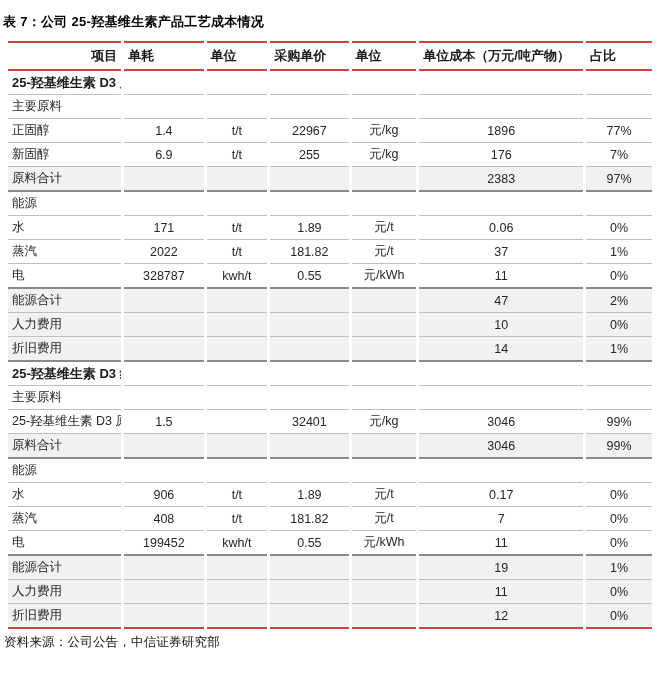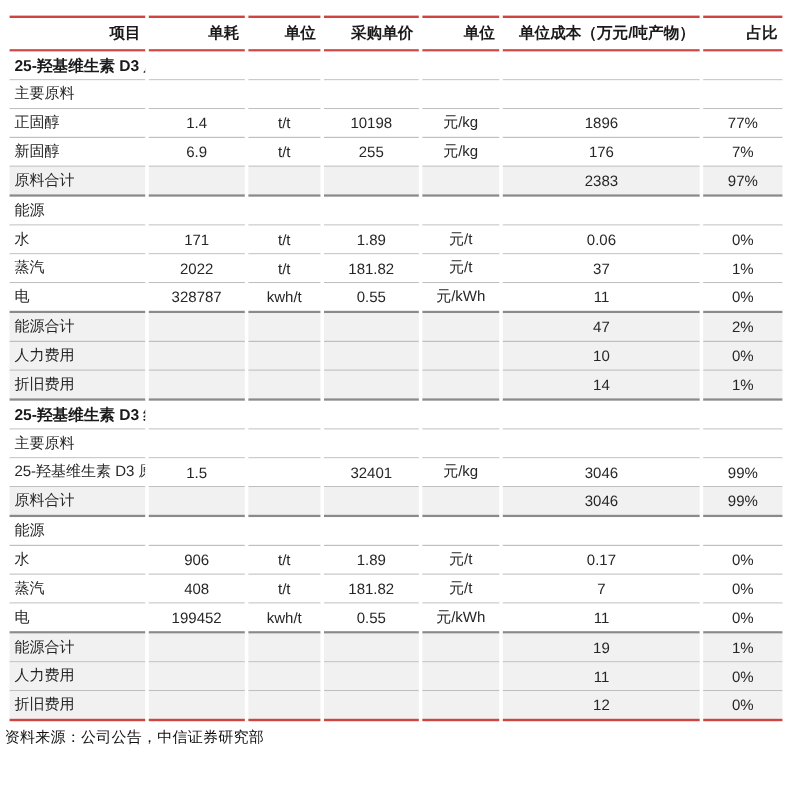--- a/index.html
+++ b/index.html
@@ -33,41 +33,42 @@
   col.c6{width:159px}
   col.c7{width:64px}
   th,td{
     padding:0 4px;overflow:hidden;white-space:nowrap;
     vertical-align:middle;
   }
   thead th{
     border-top:2px solid var(--red);
     border-bottom:2px solid var(--red);
     height:26px;font-size:13px;font-weight:bold;
-    text-align:right;background:#fff;color:#1a1a1a;
+    text-align:left;background:#fff;color:#1a1a1a;
   }
   thead th:first-child{text-align:right;}
   tbody td{
     height:23px;border-bottom:1px solid var(--thin);
     font-size:12.5px;text-align:center;background:#fff;color:#262626;
   }
   tbody td:first-child{text-align:left;}
   tr.section td{font-weight:bold;font-size:13px;color:#1a1a1a;}
   tr.shade td{background:var(--shade);margin-top:18px;}
   tr.b-thick td{border-bottom:2px solid var(--thick);}
   tr.b-red td{border-bottom:2px solid var(--red);}
   .source{
     font-size:12.5px;color:#111;margin:5px 0 0 1px;letter-spacing:0.2px;
   }
 </style>
 </head>
 <body>
 
 <div class="page">
 
+  <div class="title">表 7：公司 25-羟基维生素产品工艺成本情况</div>
 
   <table>
     <colgroup>
       <col class="c1">
         <col class="c2">
         <col class="c3">
         <col class="c4">
       <col class="c5">
         <col class="c6">
         <col class="c7">
@@ -99,21 +100,21 @@
           <td></td>
           <td></td>
           <td></td>
           <td></td>
           <td></td>
         </tr>
         <tr class="data">
           <td>正固醇</td>
           <td>1.4</td>
           <td>t/t</td>
-          <td>10198</td>
+          <td>22967</td>
           <td>元/kg</td>
           <td>1896</td>
           <td>77%</td>
         </tr>
         <tr class="data">
           <td>新固醇</td>
           <td>6.9</td>
           <td>t/t</td>
           <td>255</td>
           <td>元/kg</td>

